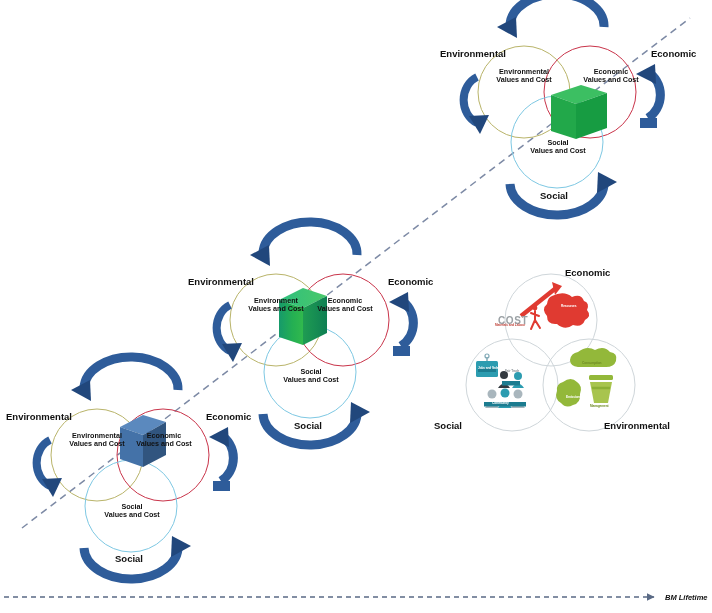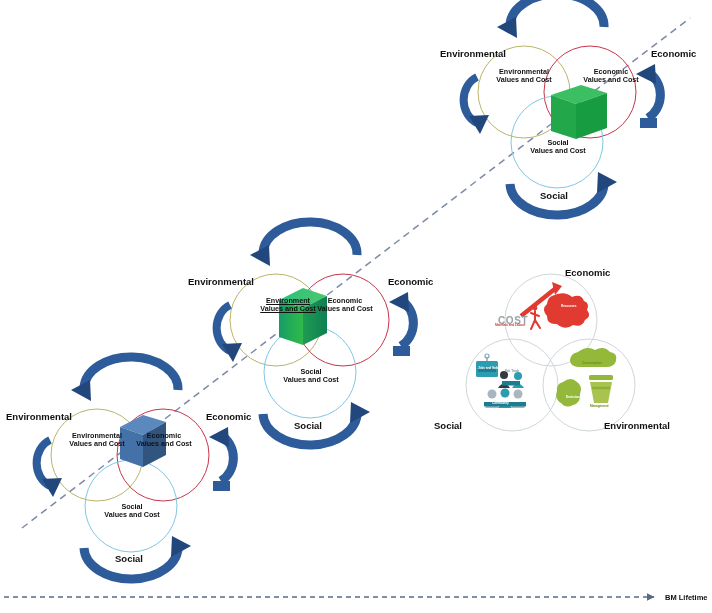--- a/index.html
+++ b/index.html
@@ -204,21 +204,21 @@
   </div>
   <div class="lbl inner-lbl" style="left:527px;top:139px;width:62px;">
     <span>Social</span><br>
     <span>Values and Cost</span>
   </div>
 
   <div class="lbl outer-lbl" style="left:188px;top:276px;">Environmental</div>
   <div class="lbl outer-lbl" style="left:388px;top:276px;">Economic</div>
   <div class="lbl outer-lbl" style="left:294px;top:420px;">Social</div>
 
-  <div class="lbl inner-lbl" style="left:253px;top:297px;width:70px;text-decoration:underline;">
+  <div class="lbl inner-lbl" style="left:241px;top:297px;width:70px;">
     <span>Environment</span><br>
     <span>Values and Cost</span>
   </div>
   <div class="lbl inner-lbl" style="left:314px;top:297px;width:62px;">
     <span>Economic</span><br>
     <span>Values and Cost</span>
   </div>
   <div class="lbl inner-lbl" style="left:280px;top:368px;width:62px;">
     <span>Social</span><br>
     <span>Values and Cost</span>
@@ -251,15 +251,15 @@
   <div class="lbl micro" style="left:561px;top:305px;color:#ffffff;">Resources</div>
 
   <div class="lbl micro" style="left:478px;top:367px;color:#ffffff;">Jobs and Safety</div>
   <div class="lbl micro" style="left:505px;top:370px;color:#8E9499;">Fair Trade</div>
   <div class="lbl micro" style="left:492px;top:402px;color:#ffffff;">Community</div>
 
   <div class="lbl micro" style="left:582px;top:362px;color:#6E8A24;">Consumption</div>
   <div class="lbl micro" style="left:566px;top:396px;color:#ffffff;">Emissions</div>
   <div class="lbl micro" style="left:590px;top:405px;color:#6E8A24;">Management</div>
 
-  <div class="axis-lbl" style="left:665px;top:593px;">BM Lifetime</div>
+  <div class="axis-lbl" style="left:665px;top:593px;font-style:italic;">BM Lifetime</div>
 
 </div>
 
 </body></html>

